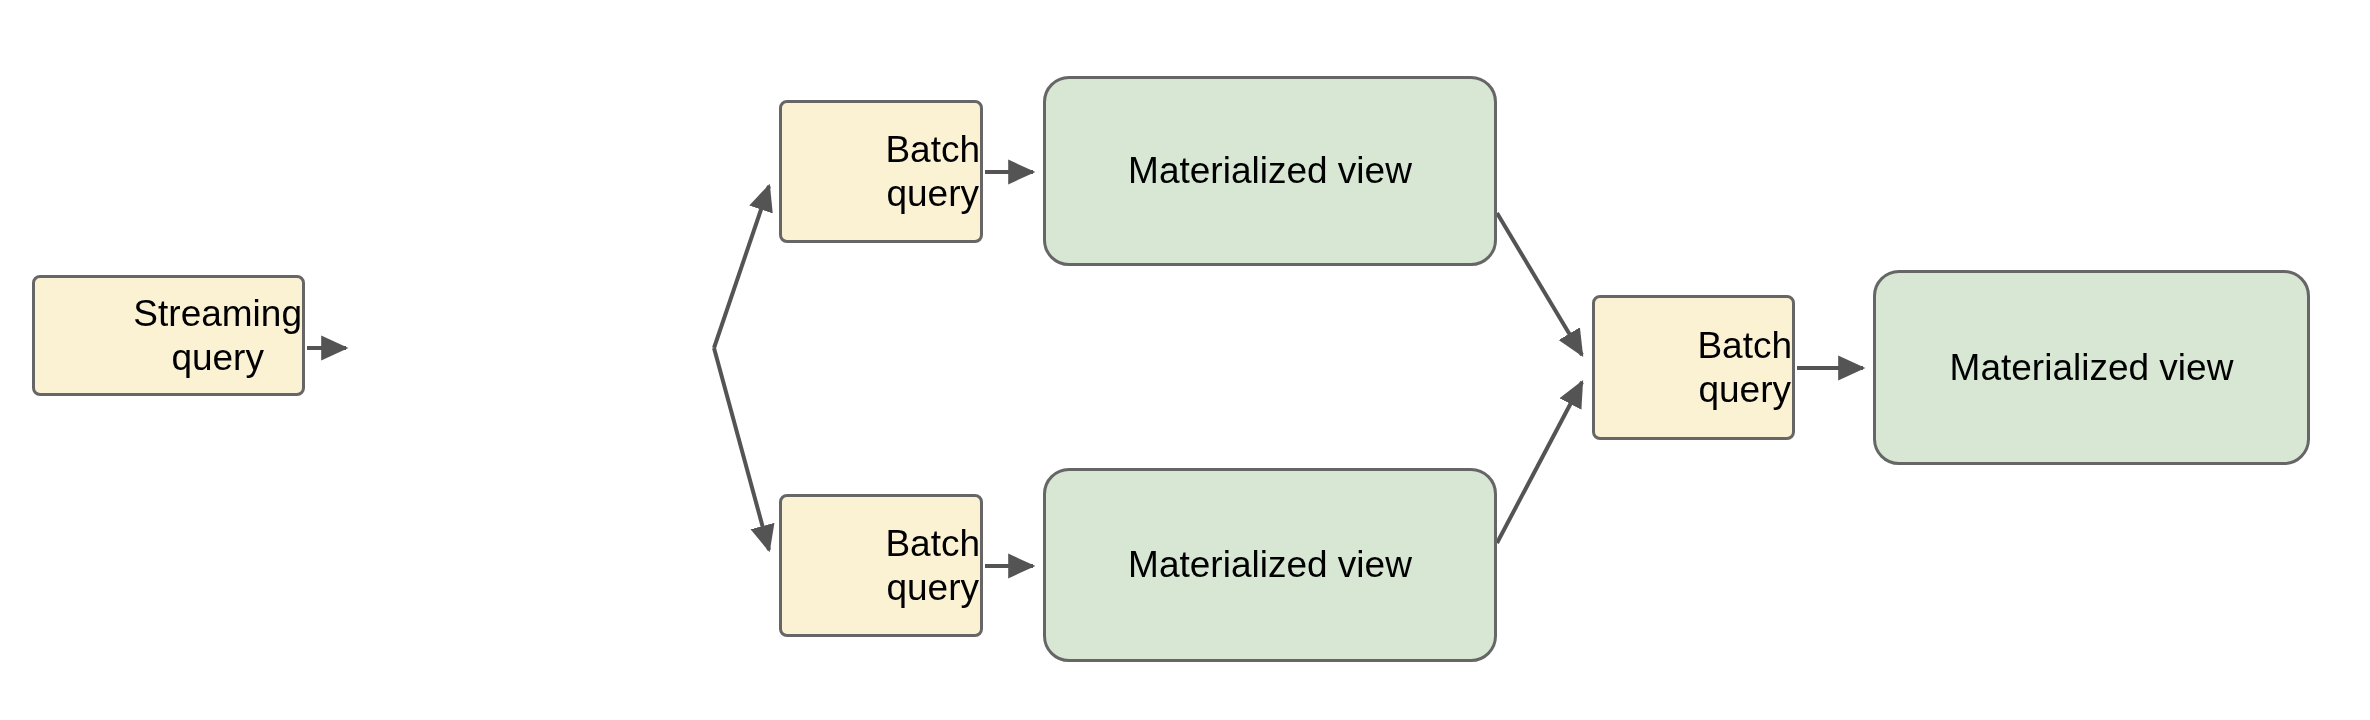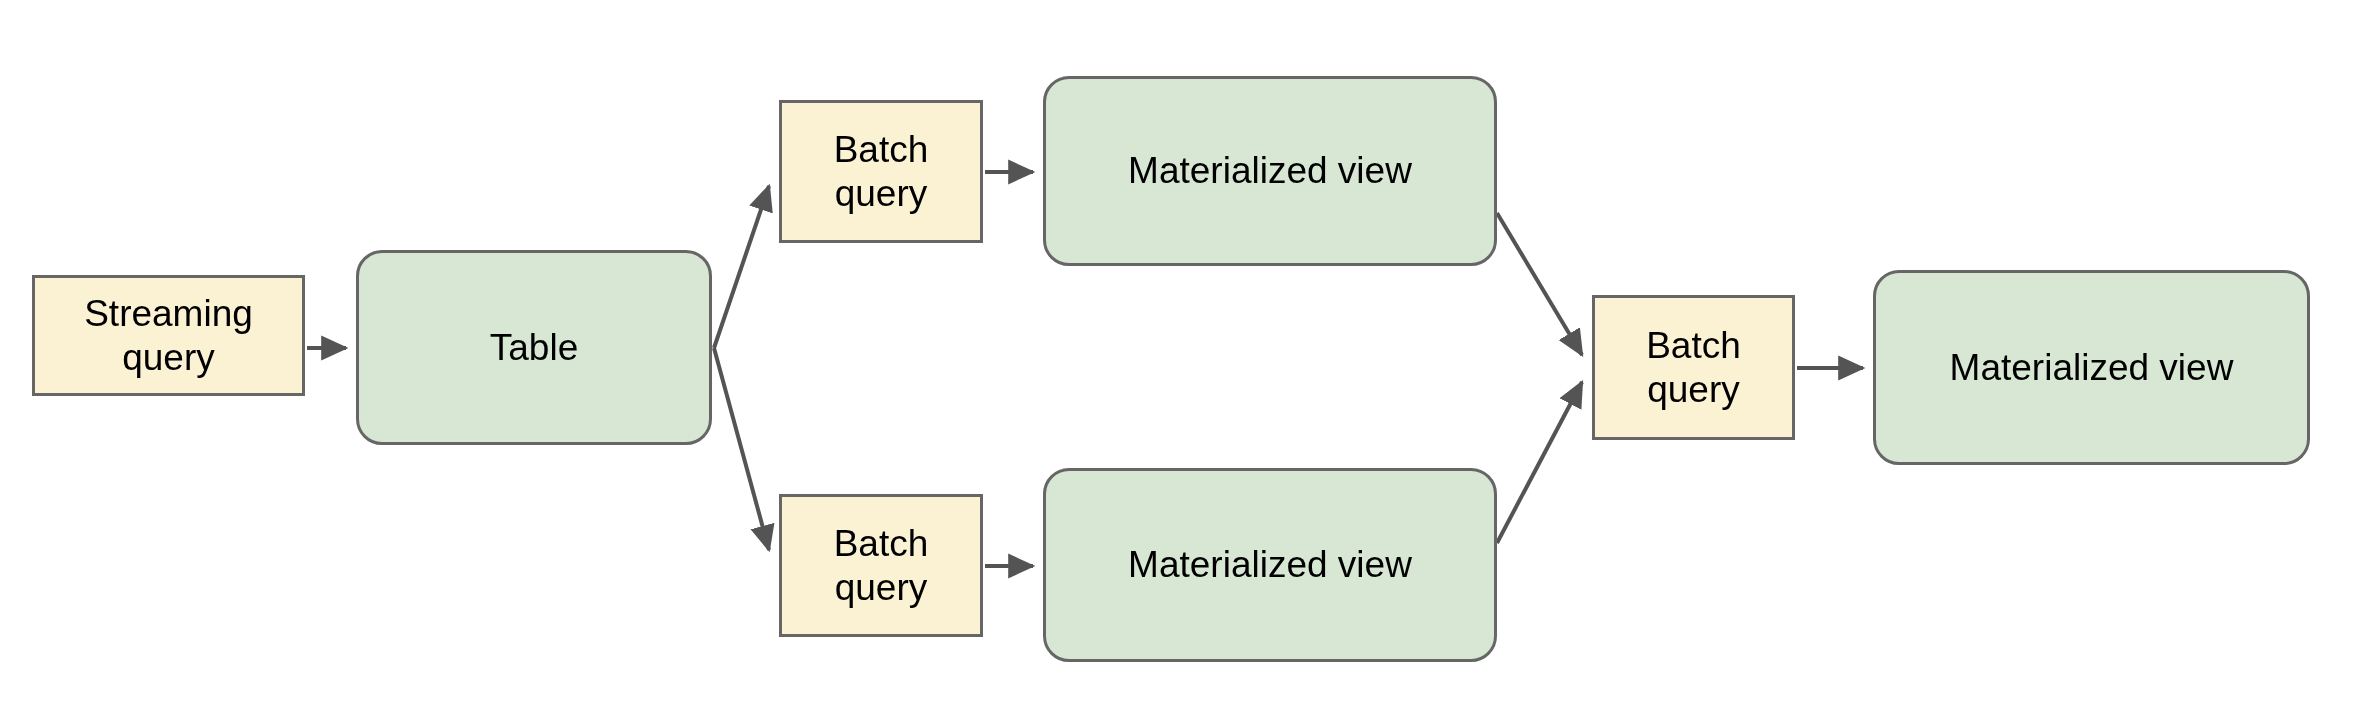--- a/index.html
+++ b/index.html
@@ -35,21 +35,22 @@
     text-align: center;
     line-height: 1.18;
     color: #000000;
     font-size: 37px;
     font-family: "Liberation Sans", sans-serif;
     white-space: pre-line;
     border: 3px solid #666666;
   }
   .node-process {
     background: #fbf2d4;
-    border-radius: 0;
+    border-radius: 8px;
+    justify-content: flex-end;
   }
   .node-store {
     background: #d7e7d4;
     border-radius: 26px;
   }
   .node-label {
     display: block;
     white-space: pre-line;
   }
 </style>
@@ -74,23 +75,20 @@
         <path d="M 1497 543 L 1582 382" fill="none" stroke="#545454" stroke-width="4" stroke-linecap="butt" marker-end="url(#arrowhead)"></path>
         <path d="M 1797 368 L 1863 368" fill="none" stroke="#545454" stroke-width="4" stroke-linecap="butt" marker-end="url(#arrowhead)"></path>
       </g>
   </svg>
 
   <div class="node node-process" style="left:32px; top:275px; width:273px; height:121px;">
     <span class="node-label">Streaming
 query</span>
   </div>
 
-  <div class="node node-store" style="left:356px; top:250px; width:356px; height:195px;">
-    <span class="node-label">Table</span>
-  </div>
 
   <div class="node node-process" style="left:779px; top:100px; width:204px; height:143px;">
     <span class="node-label">Batch
 query</span>
   </div>
 
   <div class="node node-store" style="left:1043px; top:76px; width:454px; height:190px;">
     <span class="node-label">Materialized view</span>
   </div>
 

